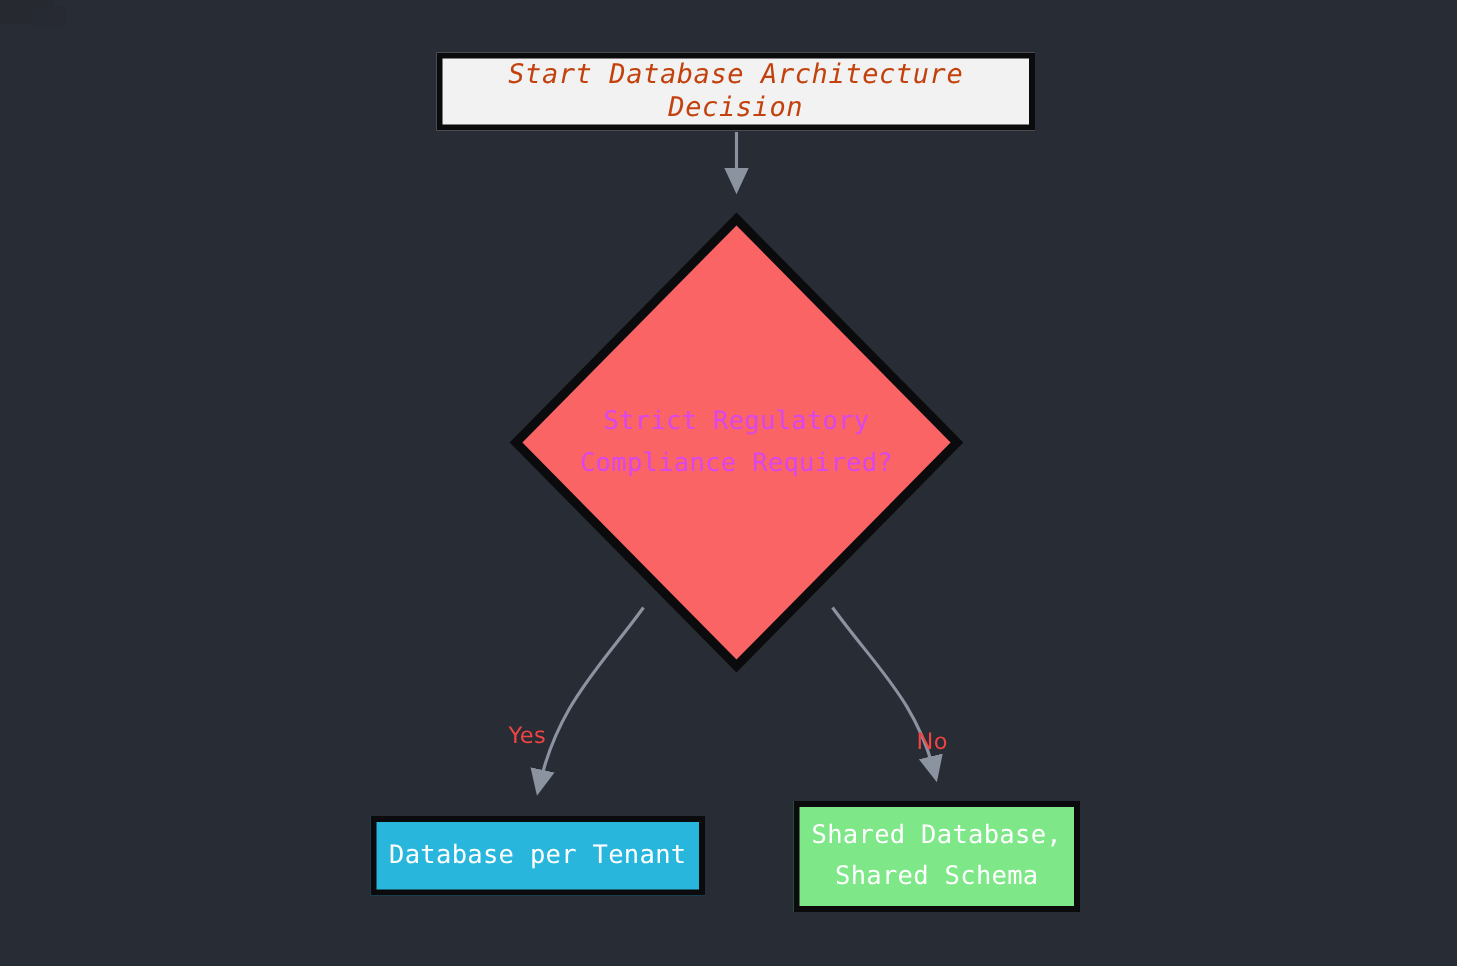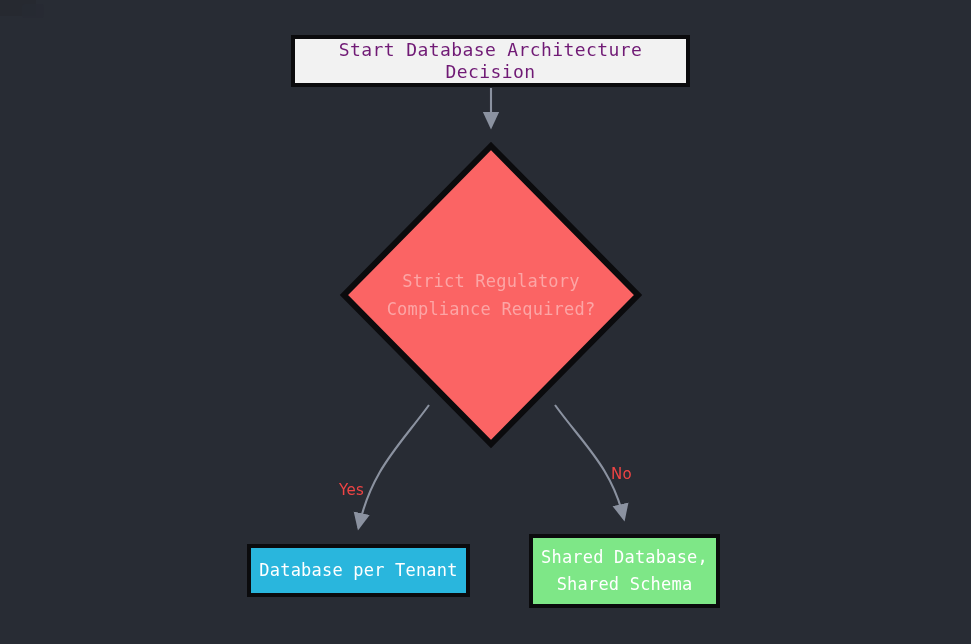--- a/index.html
+++ b/index.html
@@ -61,25 +61,26 @@
   }
 
   
   #node-start {
     left: 291px;
     top: 35px;
     width: 399px;
     height: 52px;
     background: #f2f2f2;
     border: 4px solid #0b0b0d;
-    color: #701a75;
+    color: #c2410c;
     font-family: "DejaVu Sans Mono", monospace;
     font-size: 18px;
     letter-spacing: 0.4px;
     line-height: 1.25;
+    font-style: italic;
   }
 
   
   #node-decision-wrap {
     position: absolute;
     left: 341px;
     top: 143px;
     width: 300px;
     height: 304px;
   }
@@ -94,21 +95,21 @@
   #node-decision-label {
     position: absolute;
     left: 0;
     top: 0;
     width: 300px;
     height: 304px;
     display: flex;
     align-items: center;
     justify-content: center;
     text-align: center;
-    color: #fca5a5;
+    color: #d946ef;
     font-family: "DejaVu Sans Mono", monospace;
     font-size: 17px;
     line-height: 1.65;
     white-space: pre-line;
     letter-spacing: 0.2px;
   }
 
   
   #node-db-per-tenant {
     left: 247px;
@@ -140,21 +141,21 @@
   
   .edge-label {
     position: absolute;
     color: #ef4444;
     font-family: "DejaVu Sans", sans-serif;
     font-size: 15px;
     letter-spacing: 0.3px;
     white-space: nowrap;
   }
   #edge-label-yes { left: 339px; top: 481px; }
-  #edge-label-no  { left: 611px; top: 465px; }
+  #edge-label-no  { left: 611px; top: 485px; }
 </style>
 </head>
 <body>
 
 <div id="canvas">
 
   <div class="corner-artifact"></div>
   <div class="corner-artifact2"></div>
 
   <svg class="edges" viewBox="0 0 971 644" xmlns="http://www.w3.org/2000/svg">

